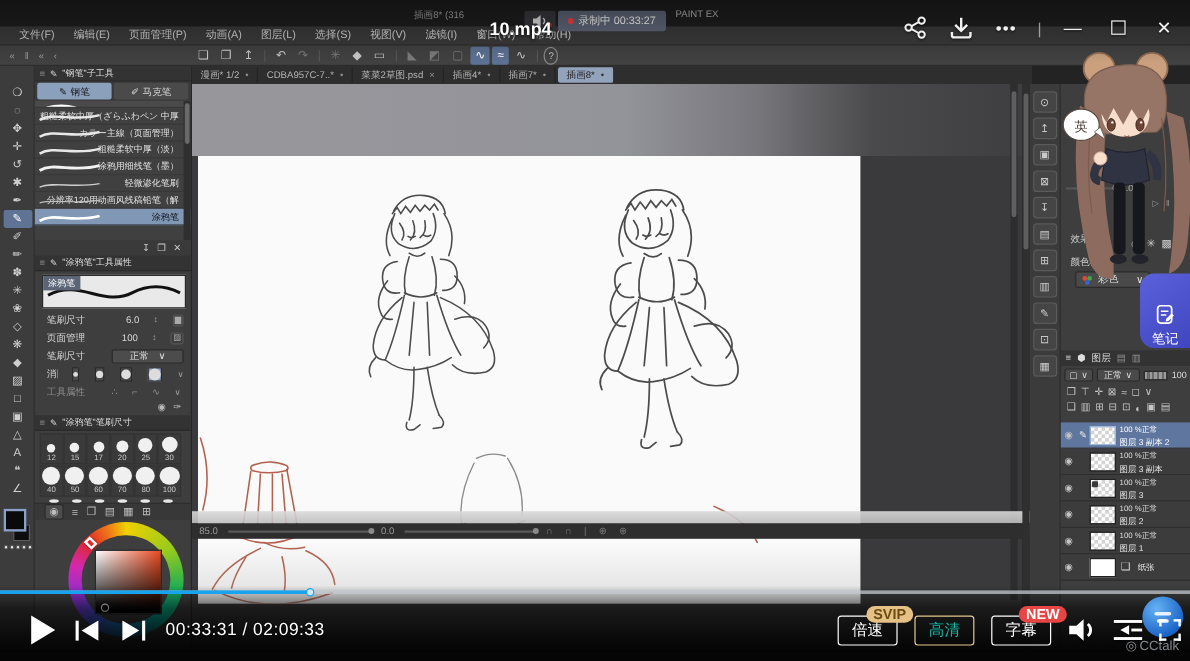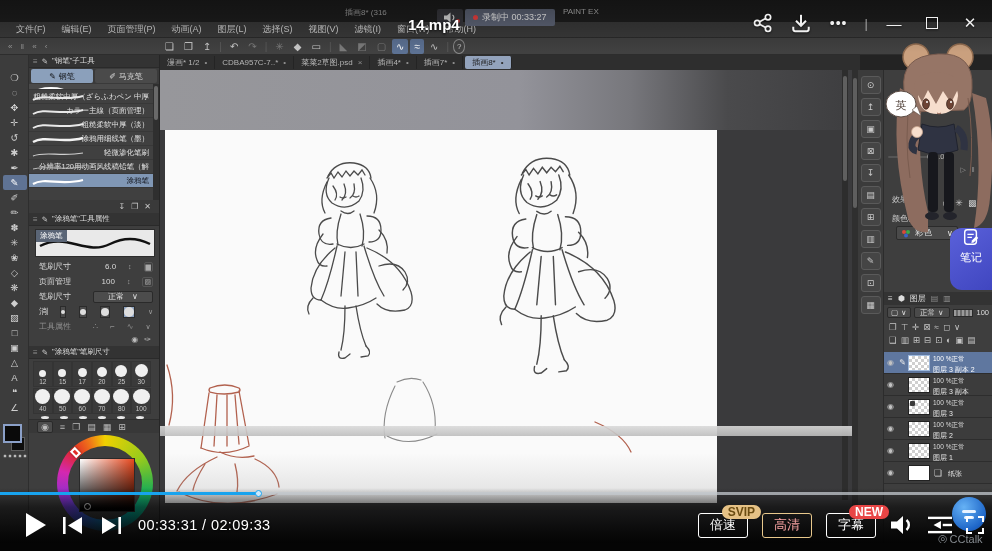--- a/index.html
+++ b/index.html
@@ -126,21 +126,21 @@
   .lthumb.selbd{border:1px solid #9db8dc;}
   .lthumb.white{background:#fff;}
   .lthumb .blob{position:absolute;left:1px;top:1px;width:5px;height:5px;background:#3a3a3a;border-radius:1px;}
   .ltext{margin-left:3px;line-height:8px;overflow:hidden;white-space:nowrap;}
   .ltext .l1{font-size:6.5px;color:#ddd;}
   .ltext .l2{font-size:7px;color:#e8e8e8;}
   .lrow.sel .ltext .l1,.lrow.sel .ltext .l2{color:#fff;}
   .paper-g{font-size:9px;color:#ddd;margin:0 3px 0 4px;}
 
   
-  .notebtn{position:absolute;left:950px;top:228px;width:42px;height:62px;border-radius:12px 0 0 12px;background:linear-gradient(145deg,#5a61da,#4046c0);z-index:6;display:flex;flex-direction:column;align-items:center;justify-content:flex-start;gap:4px;color:#fff;font-size:11px;}
+  .notebtn{position:absolute;left:950px;top:228px;width:42px;height:62px;border-radius:12px 0 0 12px;background:linear-gradient(145deg,#5a61da,#4046c0);z-index:6;display:flex;flex-direction:column;align-items:center;justify-content:flex-end;gap:4px;color:#fff;font-size:11px;}
   .chibi{position:absolute;left:884px;top:38px;z-index:5;}
 
   
   .ov-top{position:absolute;left:0;top:0;width:992px;height:52px;background:linear-gradient(rgba(0,0,0,.38),rgba(0,0,0,0));z-index:10;pointer-events:none;}
   .vtitle{position:absolute;left:408px;top:16px;color:#fff;font-size:15px;font-weight:bold;text-shadow:0 1px 3px #000;z-index:12;}
   .winbtns{position:absolute;right:0;top:8px;height:30px;display:flex;align-items:center;gap:14px;padding-right:10px;z-index:12;color:#f0f0f0;}
   .winbtns .sep{color:#cfcfcf;font-size:13px;opacity:.7;}
   .wb{width:24px;height:24px;display:flex;align-items:center;justify-content:center;filter:drop-shadow(0 1px 1px #0009);}
   .wb.more{font-size:14px;letter-spacing:1px;}
   .wb.minz{font-size:15px;}
@@ -149,21 +149,21 @@
   .progress{position:absolute;left:0;top:492px;width:992px;height:3px;background:rgba(195,200,205,.75);z-index:11;}
   .progress .fill{position:absolute;left:0;top:0;height:3px;background:#18a3ee;}
   .progress .knob{position:absolute;top:-2px;width:7px;height:7px;border-radius:50%;background:#cfe9fb;border:1px solid #18a3ee;}
   .ov-bottom{position:absolute;left:0;top:488px;width:992px;height:63px;background:linear-gradient(rgba(0,0,0,0),rgba(0,0,0,.55) 30%,rgba(6,6,6,.94) 72%,#000);z-index:10;}
   .controls{position:absolute;left:0;top:505px;width:992px;height:40px;z-index:12;display:flex;align-items:center;color:#fff;}
   .play-tri{width:0;height:0;border-left:20px solid #fff;border-top:12px solid transparent;border-bottom:12px solid transparent;margin-left:26px;}
   .skipbtn{margin-left:16px;display:flex;align-items:center;}
   .timetxt{margin-left:16px;font-size:14.5px;letter-spacing:.4px;text-shadow:0 1px 2px #000;}
   .ctl-right{position:absolute;right:8px;top:0;height:40px;display:flex;align-items:center;gap:14px;}
   .pillbtn{position:relative;min-width:50px;height:25px;border:1.5px solid #fff;border-radius:3px;display:flex;align-items:center;justify-content:center;font-size:13px;color:#fff;padding:0 8px;}
-  .pillbtn.gold{border-color:#e8c88c;color:#fca5a5;}
+  .pillbtn.gold{border-color:#e8c88c;color:#14b8a6;}
   .badge{position:absolute;top:-9px;right:-14px;height:14px;padding:0 6px;border-radius:8px;font-size:12px;font-weight:bold;display:flex;align-items:center;}
   .badge.gold{background:#e5c185;color:#6b4c12;}
   .badge.red{background:#e84545;color:#fff;}
   .fsbox{position:relative;width:18px;height:18px;}
   .fsbox i{position:absolute;width:6px;height:6px;border:2.2px solid #fff;}
   .fsbox .tl{left:0;top:0;border-right:none;border-bottom:none;}
   .fsbox .tr{right:0;top:0;border-left:none;border-bottom:none;}
   .fsbox .bl{left:0;bottom:0;border-right:none;border-top:none;}
   .fsbox .br{right:0;bottom:0;border-left:none;border-top:none;}
   .cclogo{position:absolute;left:952px;top:497px;width:34px;height:34px;border-radius:50%;z-index:11;background:radial-gradient(circle at 35% 30%,#66b2f5,#1e66c8 70%,#15438c);display:flex;flex-direction:column;align-items:center;justify-content:center;gap:3px;}
@@ -638,20 +638,31 @@
           </g>
         </svg>
         <div class="canvas-shade"></div>
       </div>
       <div class="cscroll">
           <i></i>
         </div>
     </div>
 
     <div class="timeline-strip"></div>
+    <div class="timeline-rem">
+      <span>85.0</span>
+      <span class="trem-bar" style="width:120px;">
+          <i></i>
+        </span>
+      <span>0.0</span>
+      <span class="trem-bar" style="width:110px;">
+          <i></i>
+        </span>
+      <span style="letter-spacing:4px;color:#777;">∩ ∩ | ⊕ ⊕</span>
+    </div>
 
     <div class="railscroll">
         <i></i>
       </div>
     <div class="rail">
 
     <span class="rbtn">⊙</span>
         <span class="rbtn">↥</span>
         <span class="rbtn">▣</span>
         <span class="rbtn">⊠</span>
@@ -803,21 +814,21 @@
       <svg width="18" height="18" viewBox="0 0 20 20">
         <rect x="3" y="2" width="13" height="16" rx="3" fill="none" stroke="#fff" stroke-width="1.6"></rect>
         <path d="M6,7 h7 M6,10.5 h5" stroke="#fff" stroke-width="1.4"></path>
         <path d="M11,14 l5,-5 2,2 -5,5 -2.6,.6 z" fill="#fff"></path>
       </svg>
       <span>笔记</span>
     </div>
   </div>
 
   <div class="ov-top"></div>
-  <div class="vtitle">14.mp4</div>
+  <div class="vtitle">10.mp4</div>
 
   <div class="winbtns">
     <span class="wb">
       <svg width="20" height="20" viewBox="0 0 24 24" fill="none" stroke="#f0f0f0" stroke-width="2">
           <circle cx="18" cy="5" r="3.2"></circle>
           <circle cx="5" cy="12" r="3.2"></circle>
           <circle cx="18" cy="19" r="3.2"></circle>
           <path d="M8,10.5 L15,6.6 M8,13.5 L15,17.4"></path>
         </svg>
     </span>

